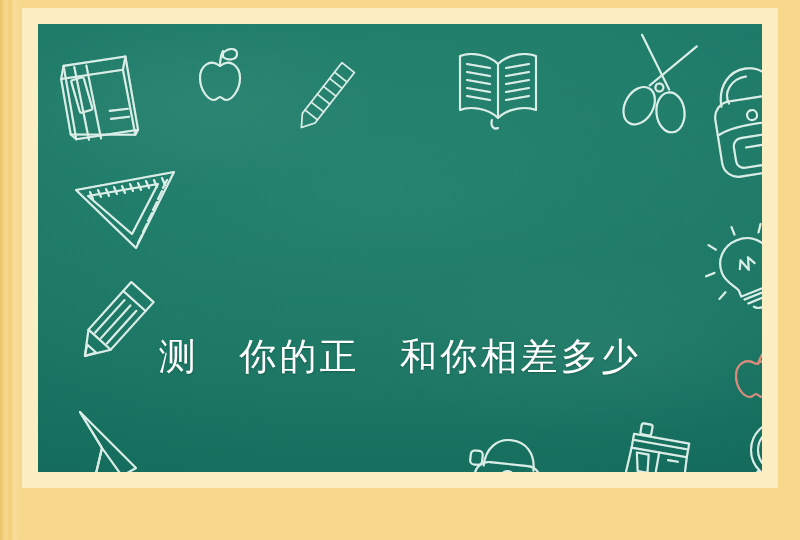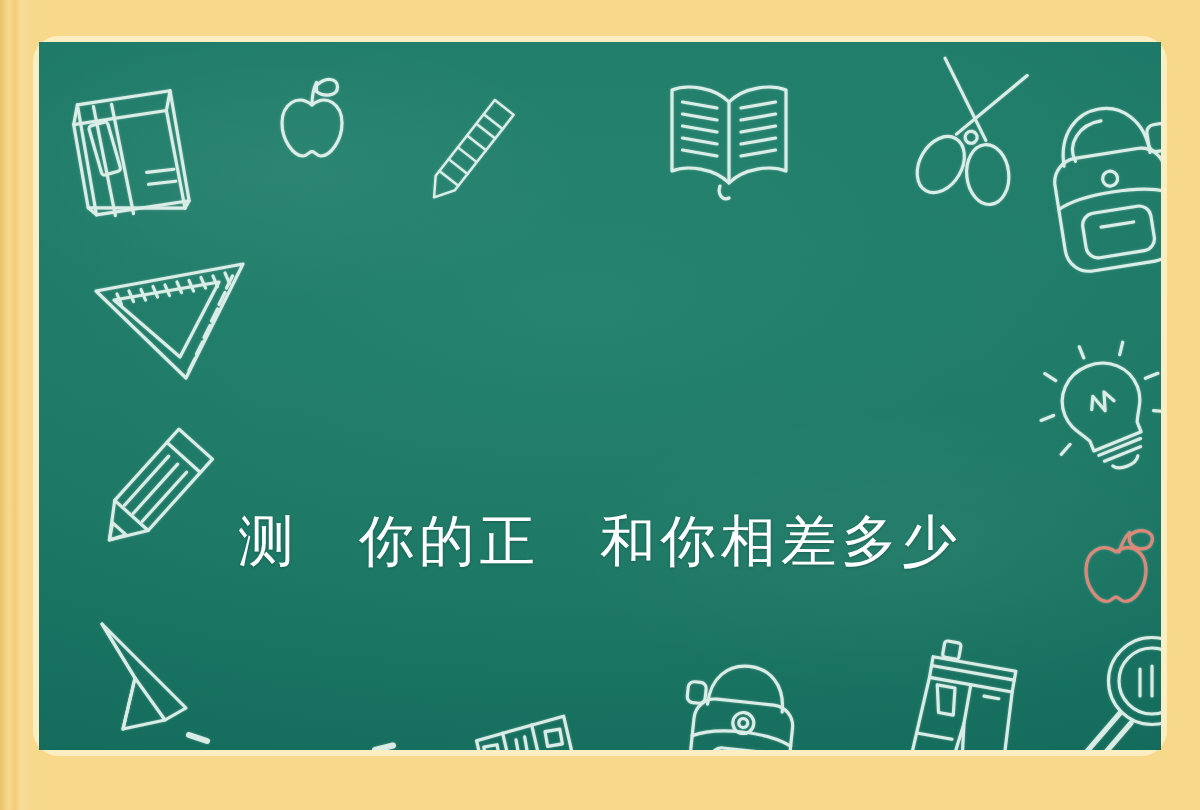--- a/index.html
+++ b/index.html
@@ -20,26 +20,25 @@
     background: linear-gradient(90deg,
         #e8c36a 0px, #f3cf7c 3px, #f8d98f 6px,
         #f2cd77 10px, #f9dd9a 14px, #f6d98e 20px,
         #f8d98b 26px, #f8d98b 100%);
   }
 
   
   #board-inner-outline {
     position: absolute;
     left: 22px;
-    top: 24px;
+    top: 8px;
     width: 756px;
     height: 480px;
     background: #fbeec2;
-    padding: 4px;
-    border-radius: 17px;
+    padding: 16px;
   }
 
   
   #chalkboard {
     position: relative;
     width: 100%;
     height: 100%;
     background:
       radial-gradient(ellipse 120% 90% at 48% 38%,
         #23846f 0%, #1d7c68 45%, #167362 75%, #136b5c 100%);

